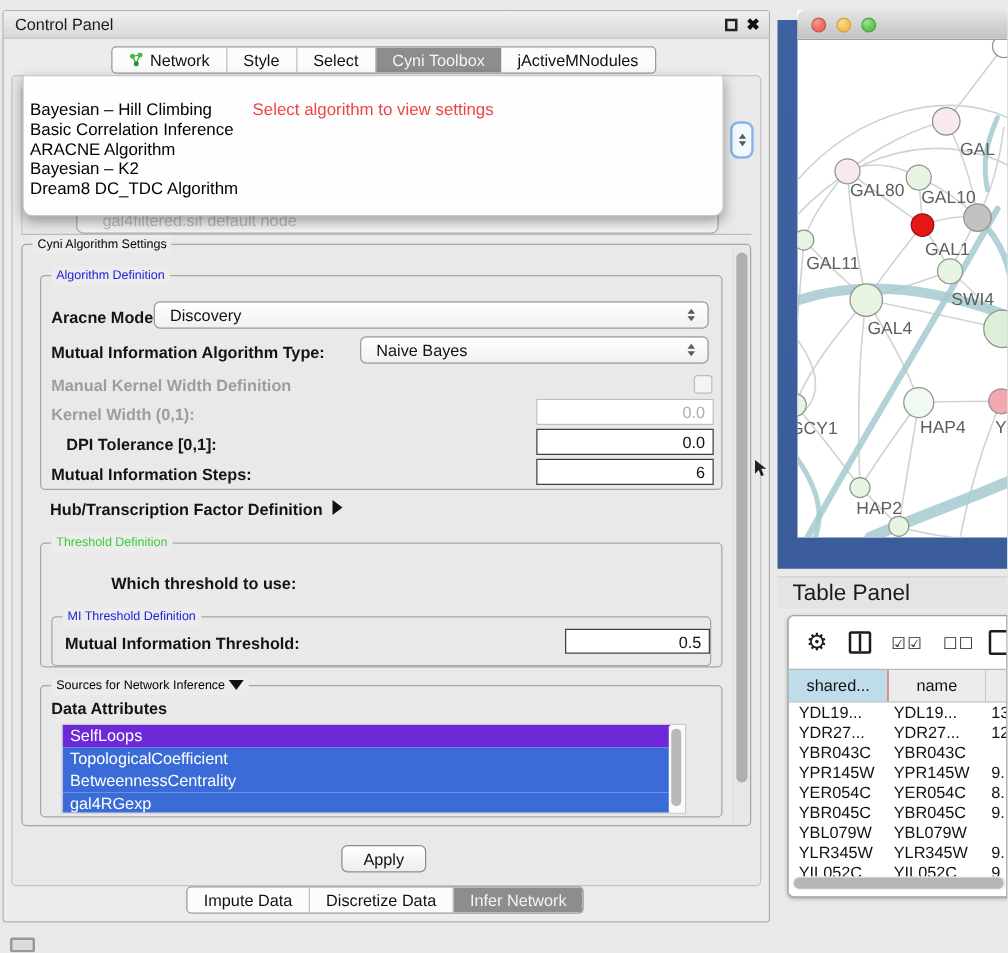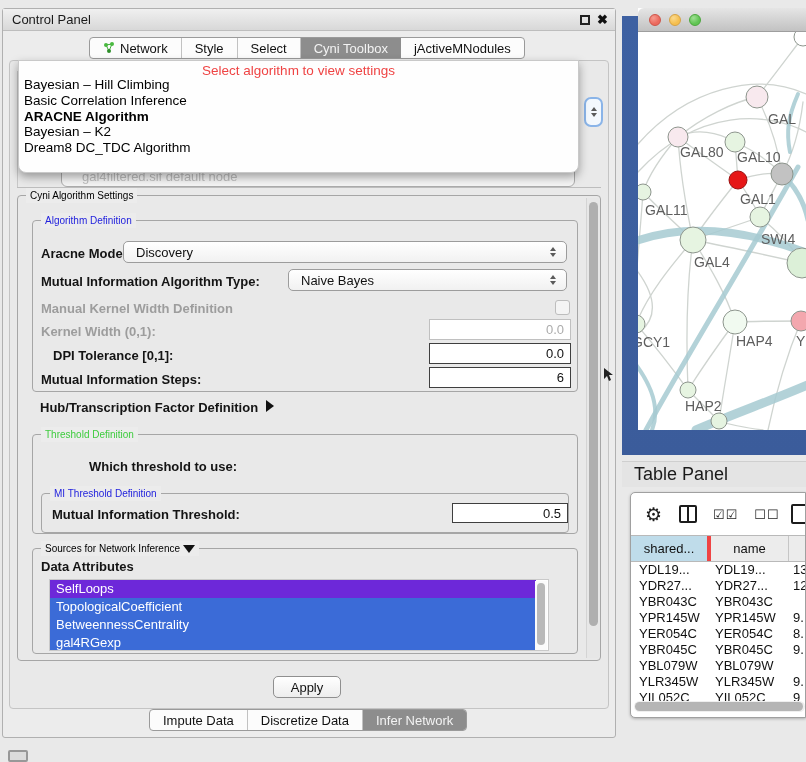--- a/index.html
+++ b/index.html
@@ -62,23 +62,23 @@
   .attr-item { height:18px; line-height:18px; font-size:13px; color:#FFF; background:#3B6BD7; padding-left:6px; width:486px; }
   #attr-scroll { position:absolute; right:1px; top:1px; width:12px; height:70px; background:#FBFBFB; }
   #attr-thumb { position:absolute; left:2px; top:2px; width:8px; height:62px; background:#B9B9B9; border-radius:4px; }
 
   #apply-btn { position:absolute; left:263px; top:615px; width:68px; height:22px; background:linear-gradient(#FFFFFF,#EDEDED); border:1px solid #8F8F8F; border-radius:5px; font-size:13px; color:#111; display:flex; align-items:center; justify-content:center; }
 
   #cp-bottom-tabs { position:absolute; left:146px; top:700px; height:22px; display:flex; background:#FCFCFC; border:1px solid #9A9A9A; border-radius:4px; overflow:hidden; }
 
   
   #algo-dropdown { position:absolute; left:18px; top:60px; width:561px; height:113px; background:#FEFEFE; border:1px solid #C9C9C9; border-radius:0 0 8px 8px; box-shadow:0 4px 10px rgba(0,0,0,0.35); z-index:20; }
-  #dd-placeholder { height:16px; padding-top:2px; text-align:center; color:#ef4444; font-size:13.5px; }
+  #dd-placeholder { height:16px; padding-top:19px; text-align:center; color:#ef4444; font-size:13.5px; }
   .dd-item { height:15.8px; line-height:15.8px; font-size:13.5px; color:#000; padding-left:5px; white-space:nowrap; }
-  .dd-item.bold { font-weight:bold; }
+  .dd-item.bold { font-weight:normal; }
 
   
   #net-frame { position:absolute; left:622px; top:16px; width:184px; height:439px; background:linear-gradient(#3E61A2,#3B5C9B); }
   #net-window { position:absolute; left:638px; top:8px; width:168px; height:422px; background:#FFF; }
   #net-titlebar { position:absolute; left:0; top:0; right:0; height:24px; background:linear-gradient(#E5E5E5,#C2C2C2); border-bottom:1px solid #9E9E9E; border-top-left-radius:6px; display:flex; align-items:center; padding-left:11px; gap:8px; }
   .light { width:12px; height:12px; border-radius:50%; }
   .light.red { background:radial-gradient(circle at 35% 30%, #F59B90, #EC6A5E 60%); border:1px solid #CE5347; }
   .light.yellow { background:radial-gradient(circle at 35% 30%, #FAD98E, #F5BF4F 60%); border:1px solid #D6A243; }
   .light.green { background:radial-gradient(circle at 35% 30%, #A0DF94, #61C554 60%); border:1px solid #4AA73C; }
   #net-canvas { position:absolute; left:0; top:24px; width:168px; height:398px; }
@@ -88,21 +88,21 @@
   #tp-title { font-size:18px; color:#1A1A1A; padding-left:12px; }
   #table-window { position:absolute; left:630px; top:492px; width:176px; height:226px; background:#FFF; border:1px solid #A0A0A0; border-radius:5px 0 0 5px; box-shadow:0 1px 3px rgba(0,0,0,0.25); overflow:hidden; }
   #tp-toolbar { position:absolute; left:0; top:0; right:0; height:42px; display:flex; align-items:center; padding-left:14px; color:#1C1C1C; }
   #gear-icon { font-size:19px; line-height:19px; }
   #split-icon { width:18px; height:18px; border:2px solid #1C1C1C; border-radius:2px; margin-left:17px; position:relative; }
   #split-icon::after { content:""; position:absolute; left:6px; top:0; width:2px; height:14px; background:#1C1C1C; }
   .cbx-group { margin-left:16px; font-size:13px; letter-spacing:1px; white-space:nowrap; }
   #page-icon { position:absolute; left:160px; top:11px; width:18px; height:20px; border:2px solid #1C1C1C; border-radius:2px; background:#FFF; }
   #tp-headrow { position:absolute; left:0; top:42px; right:0; height:27px; display:flex; border-top:1px solid #B9B9B9; border-bottom:1px solid #B9B9B9; font-size:13px; color:#111; }
   .hc { display:flex; align-items:center; justify-content:center; }
-  #hc-0 { width:80px; background:#BFDCEA; border-right:4px solid #ef4444; }
+  #hc-0 { width:80px; background:#BFDCEA; border-right:1px solid #ef4444; }
   #hc-1 { width:78px; background:#ECECEC; border-right:1px solid #C6C6C6; }
   #hc-2 { flex:1; background:#ECECEC; }
   #t-rows { position:absolute; left:0; top:69px; right:0; height:144px; overflow:hidden; }
   .t-row { height:16px; display:flex; font-size:13px; color:#111; }
   .t-row .c0 { width:80px; padding-left:8px; white-space:nowrap; overflow:hidden; }
   .t-row .c1 { width:78px; padding-left:4px; white-space:nowrap; overflow:hidden; }
   .t-row .c2 { flex:1; padding-left:4px; white-space:nowrap; overflow:hidden; }
   #tp-hscroll { position:absolute; left:3px; bottom:5px; width:171px; height:11px; background:#EFEFEF; border-radius:6px; }
   #tp-hthumb { position:absolute; left:1px; top:1px; width:168px; height:9px; background:#B5B5B5; border-radius:5px; }
 

